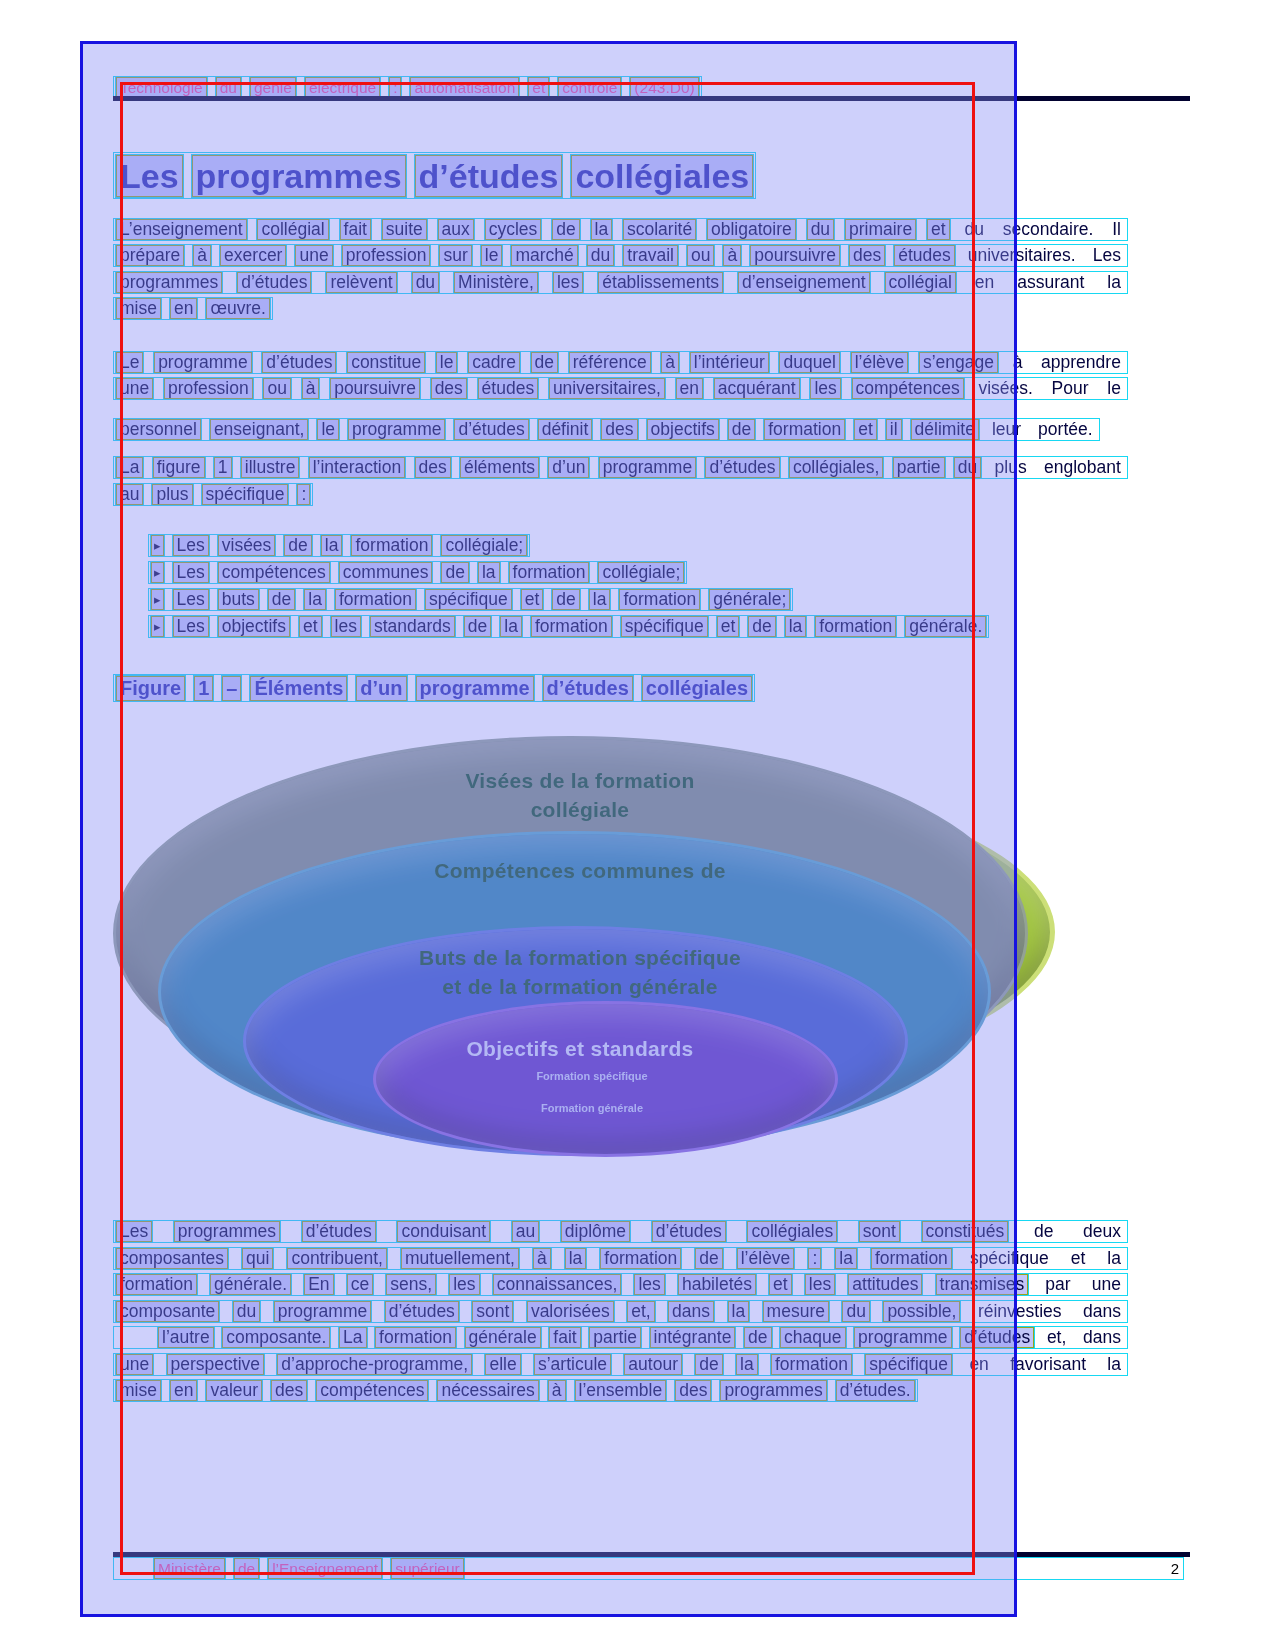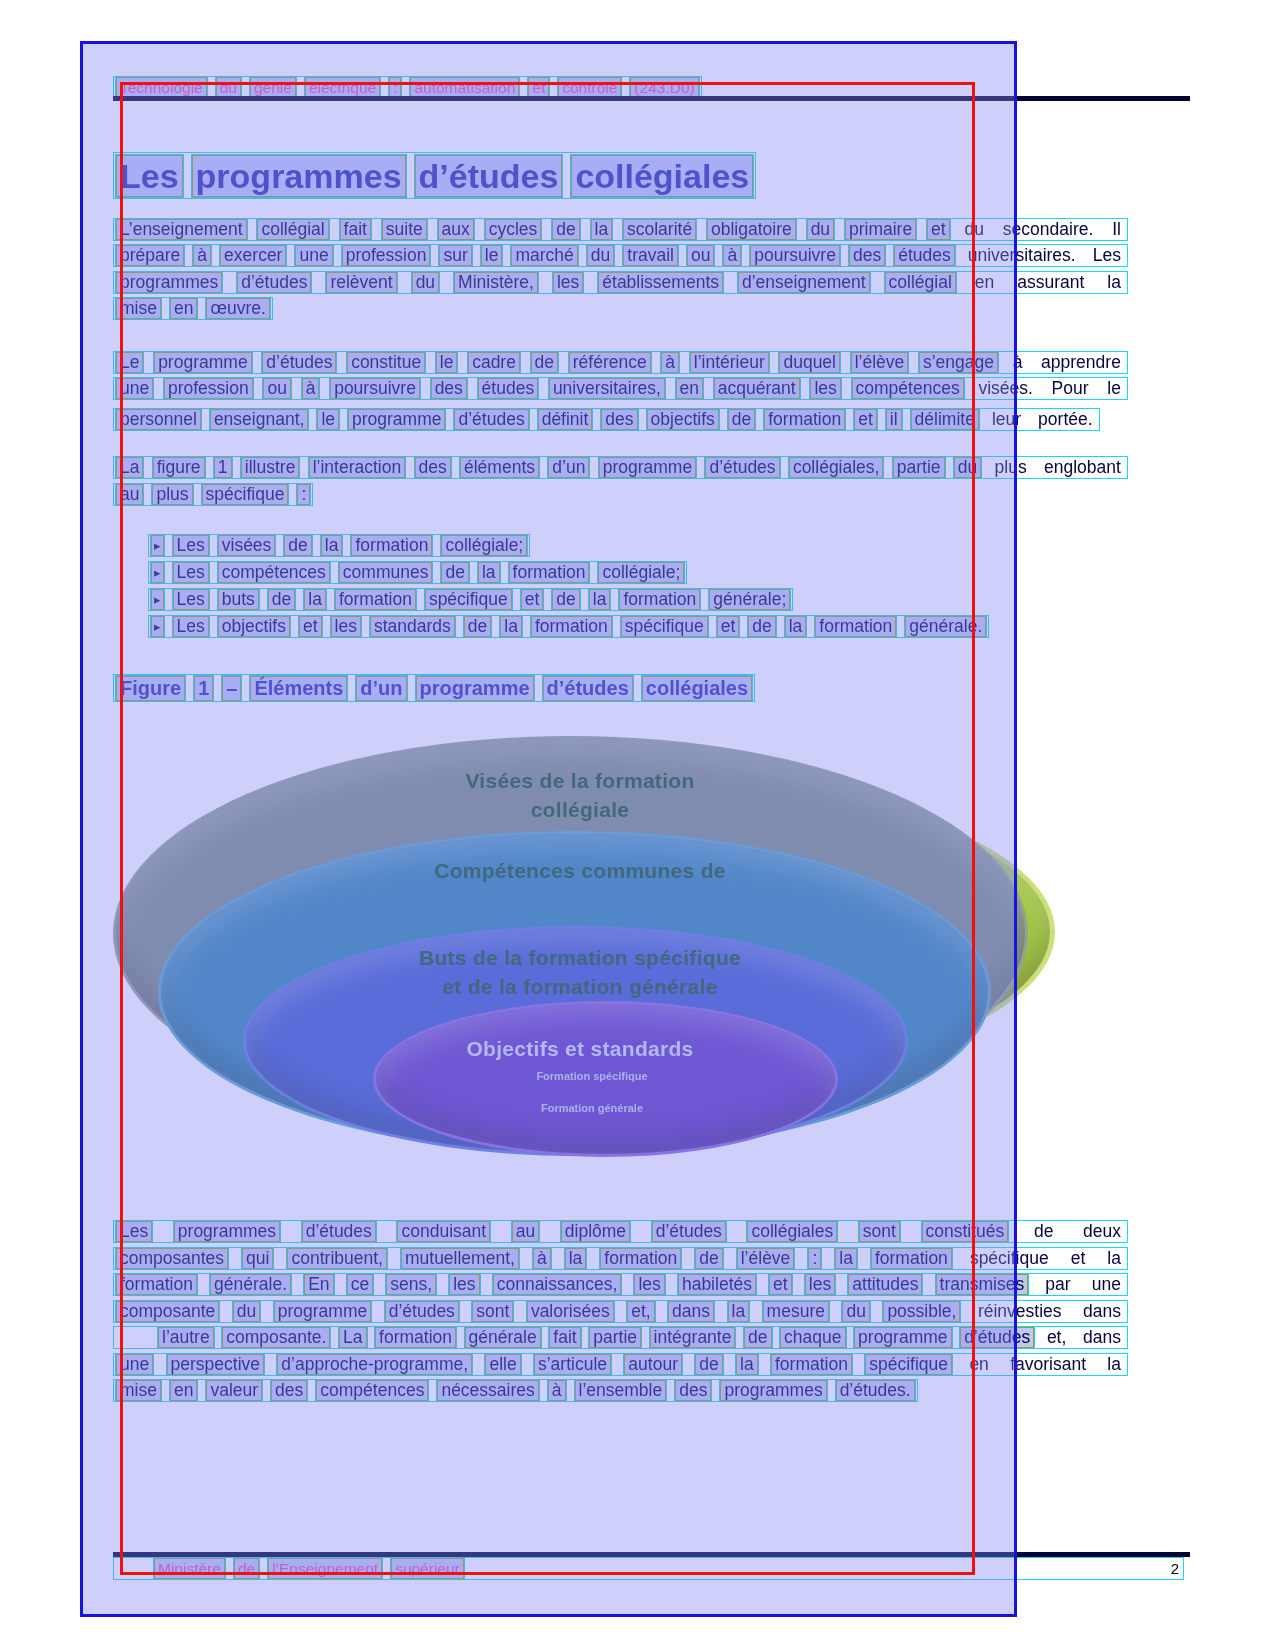--- a/index.html
+++ b/index.html
@@ -184,21 +184,21 @@
         <span class="word">études</span>
         <span class="word">universitaires,</span>
         <span class="word">en</span>
         <span class="word">acquérant</span>
         <span class="word">les</span>
         <span class="word">compétences</span>
         <span class="word plain">visées.</span>
         <span class="word plain">Pour</span>
         <span class="word plain">le</span>
       </div>
-      <div class="line " style="top: 408px; left: 113px;">
+      <div class="line " style="top: 418px; left: 113px;">
         <span class="word">personnel</span>
         <span class="word">enseignant,</span>
         <span class="word">le</span>
         <span class="word">programme</span>
         <span class="word">d’études</span>
         <span class="word">définit</span>
         <span class="word">des</span>
         <span class="word">objectifs</span>
         <span class="word">de</span>
         <span class="word">formation</span>

